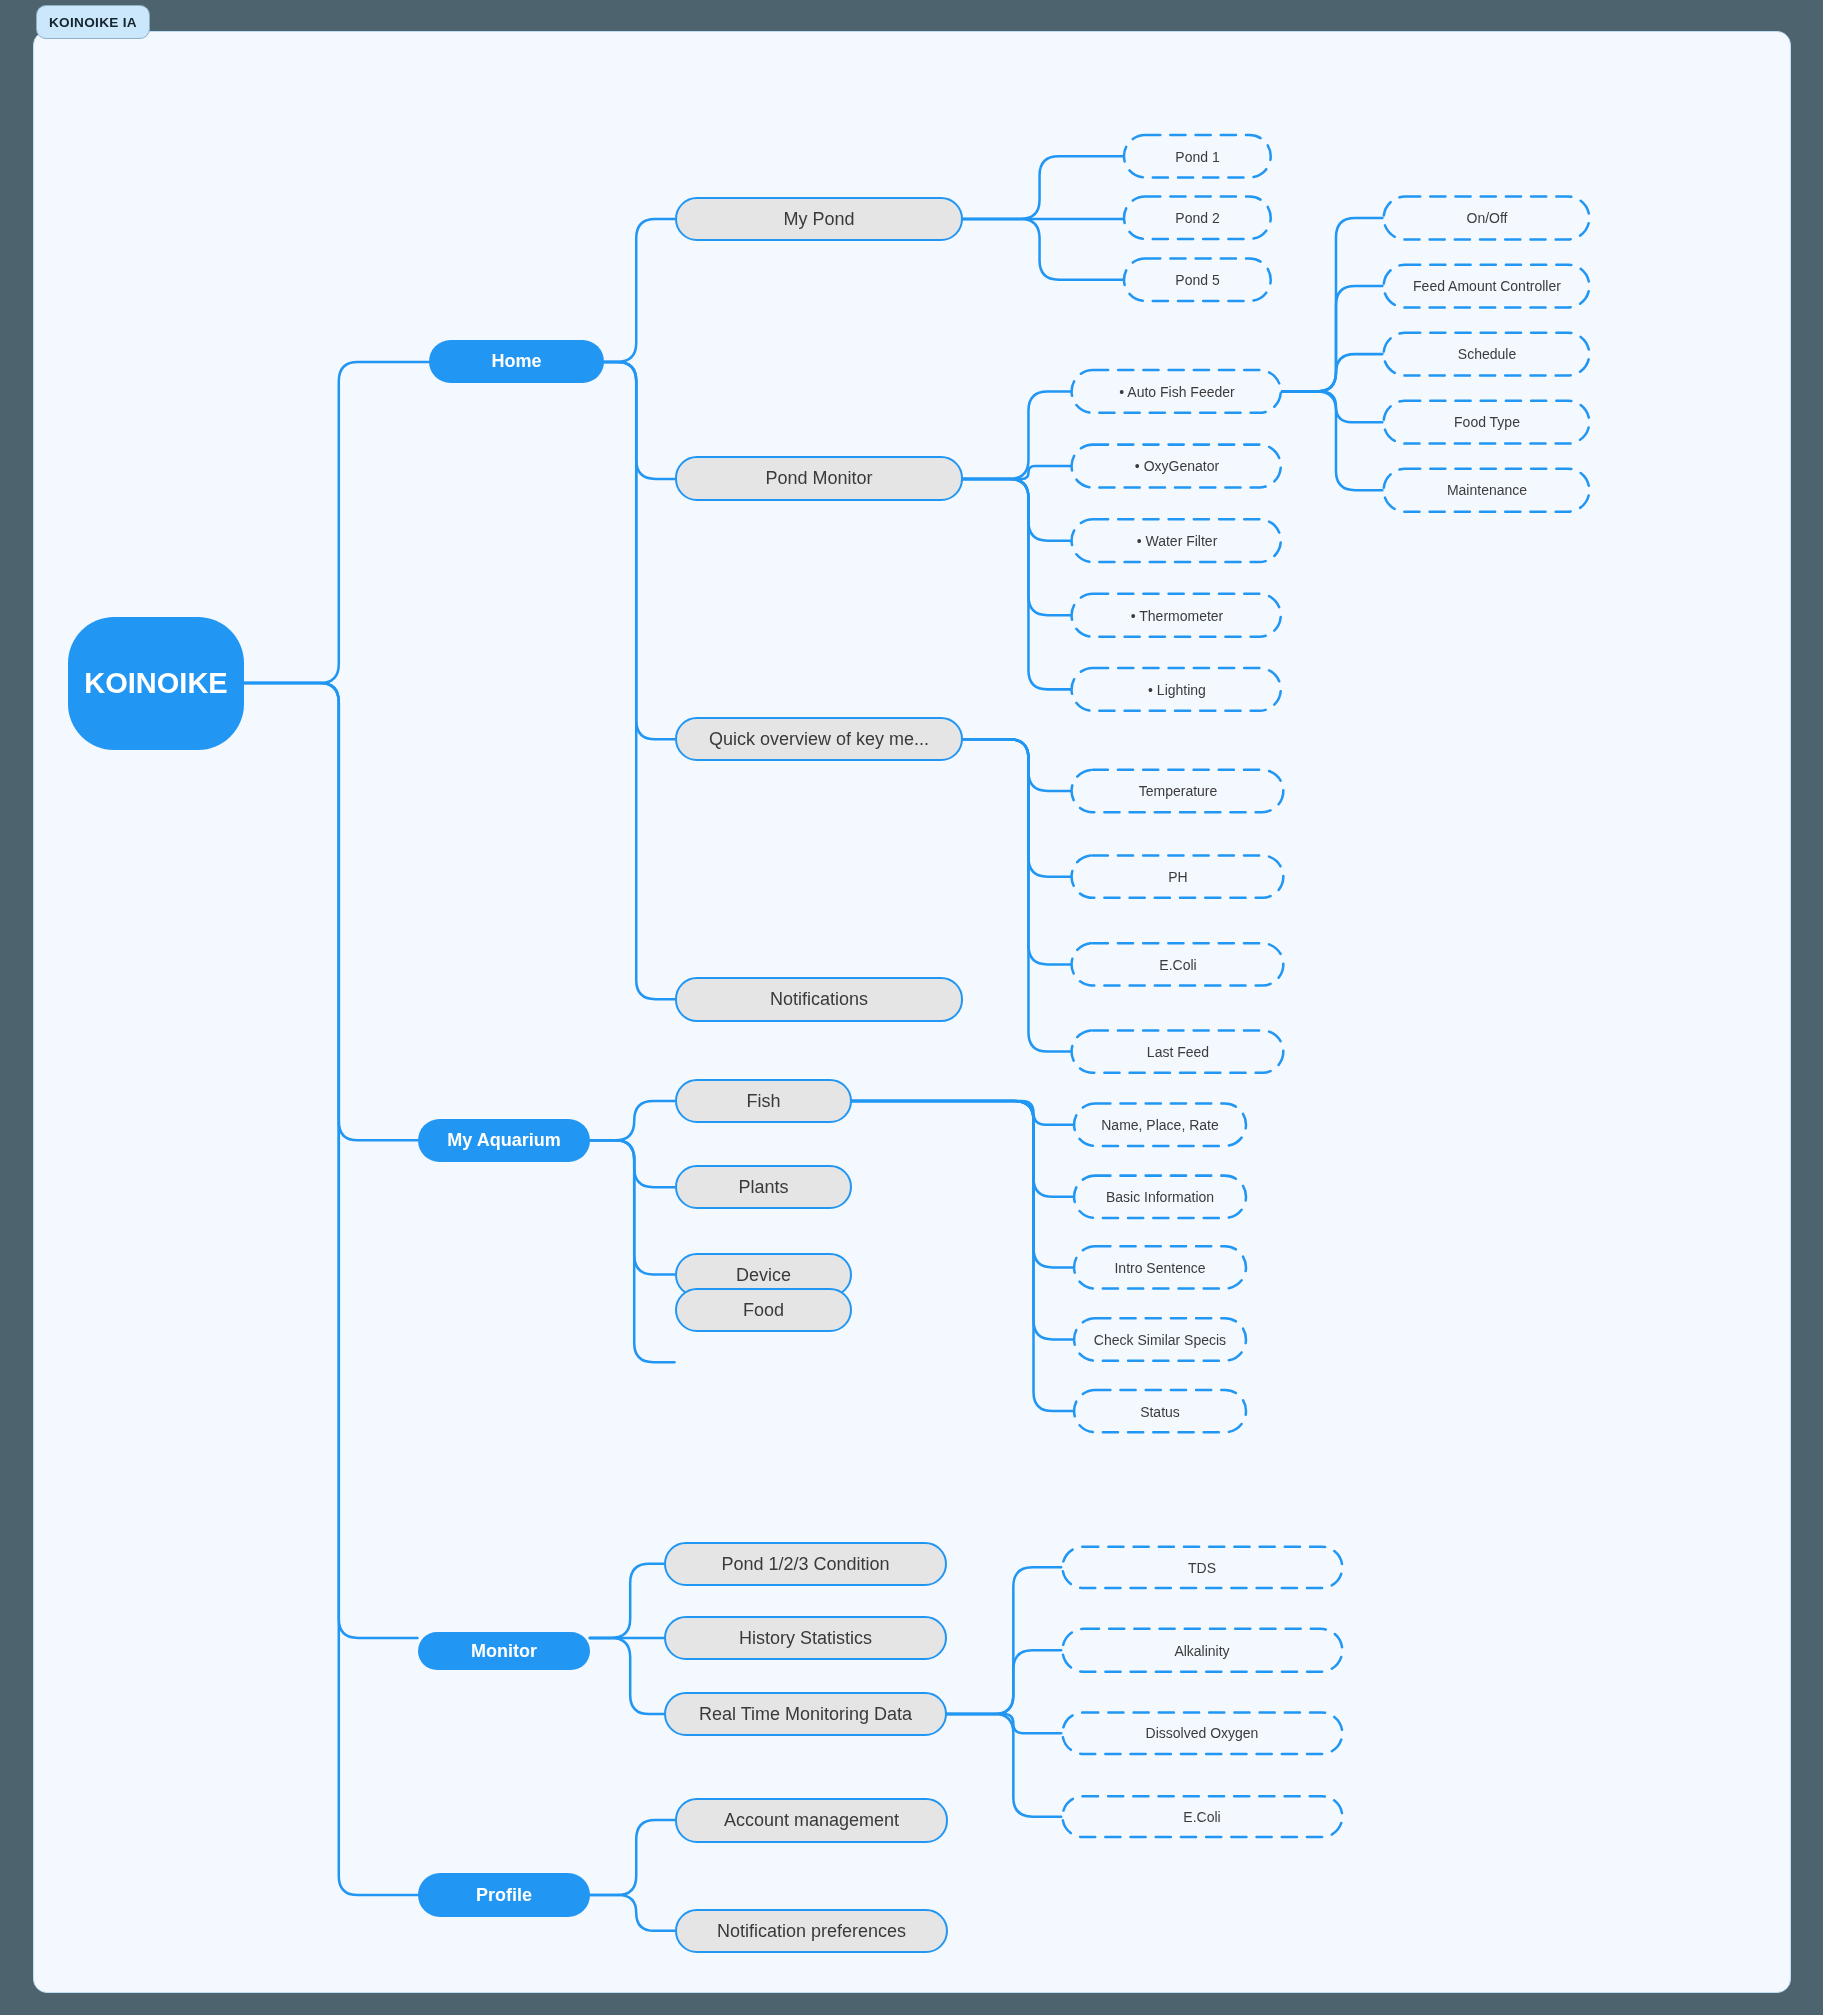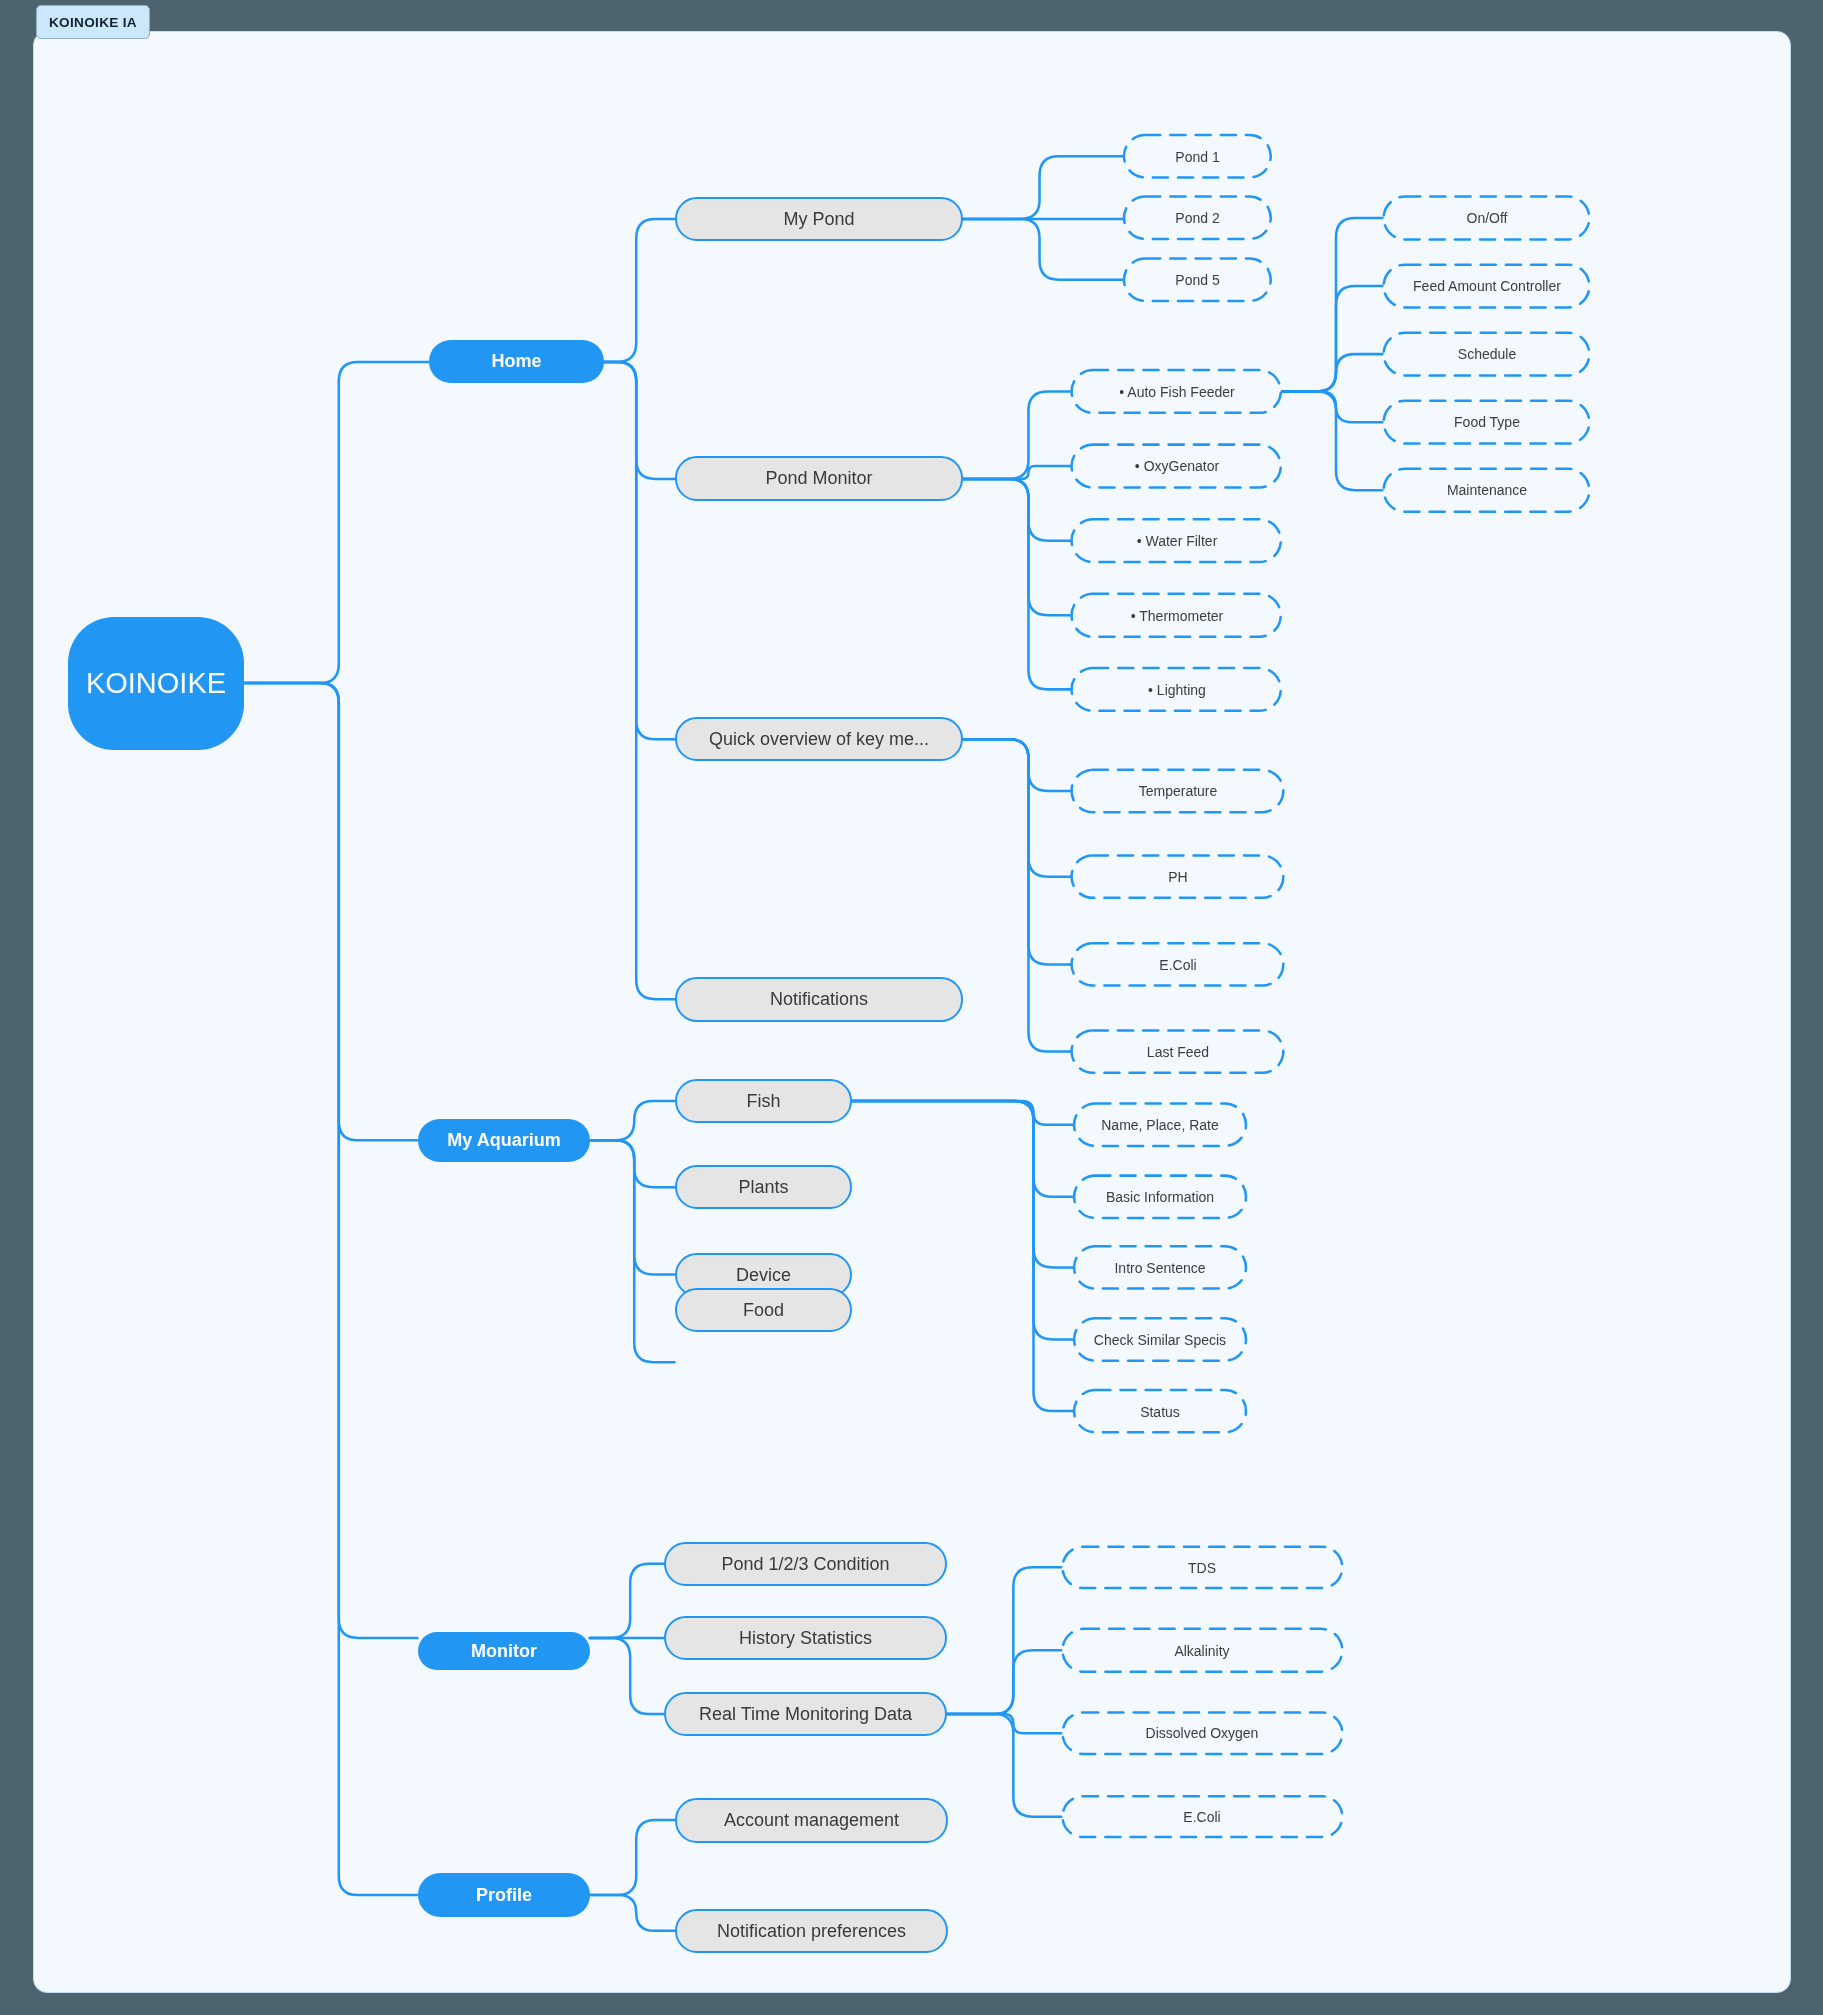--- a/index.html
+++ b/index.html
@@ -9,34 +9,34 @@
     font-family:"Liberation Sans",sans-serif;
     overflow:hidden;
   }
   .canvas-panel{
     position:absolute;left:33px;top:31px;width:1758px;height:1962px;
     background:#f4f9ff;border:1.5px solid #bddcf5;border-radius:14px;
     box-sizing:border-box;
   }
   .artboard-tab{
     position:absolute;left:36px;top:5px;height:22px;padding:16px 12px;
-    background:#cbe7fb;border:1px solid #8fafc6;border-radius:5px;
+    background:#cbe7fb;border:1px solid #8fafc6;border-radius:10px;
     display:flex;align-items:center;box-sizing:border-box;
     font-size:13.6px;font-weight:700;color:#16242d;letter-spacing:0.3px;
     z-index:5;
   }
   #wires{position:absolute;left:0;top:0;z-index:1;}
   #wires path,#wires rect{stroke:#2196f3;fill:none;stroke-width:5;stroke-linecap:round;}
   .node{
     position:absolute;display:flex;align-items:center;justify-content:center;
     box-sizing:border-box;color:#3a3a3c;white-space:nowrap;
     z-index:2;cursor:default;
   }
   .filled{background:#2196f3;color:#ffffff;font-weight:700;border-radius:22px;font-size:18px;}
-  .root{border-radius:46px;font-size:29px;font-weight:400;}
+  .root{border-radius:46px;font-size:29px;font-weight:700;}
   .solid{background:#e5e5e5;border:2.5px solid #2196f3;border-radius:22px;font-size:18px;}
   .dashed{font-size:14px;border-radius:22px;color:#3c3c3e;}
 </style>
 </head>
 <body>
 
 <div class="canvas-panel"></div>
 <div class="artboard-tab">
     <span>KOINOIKE IA</span>
   </div>

